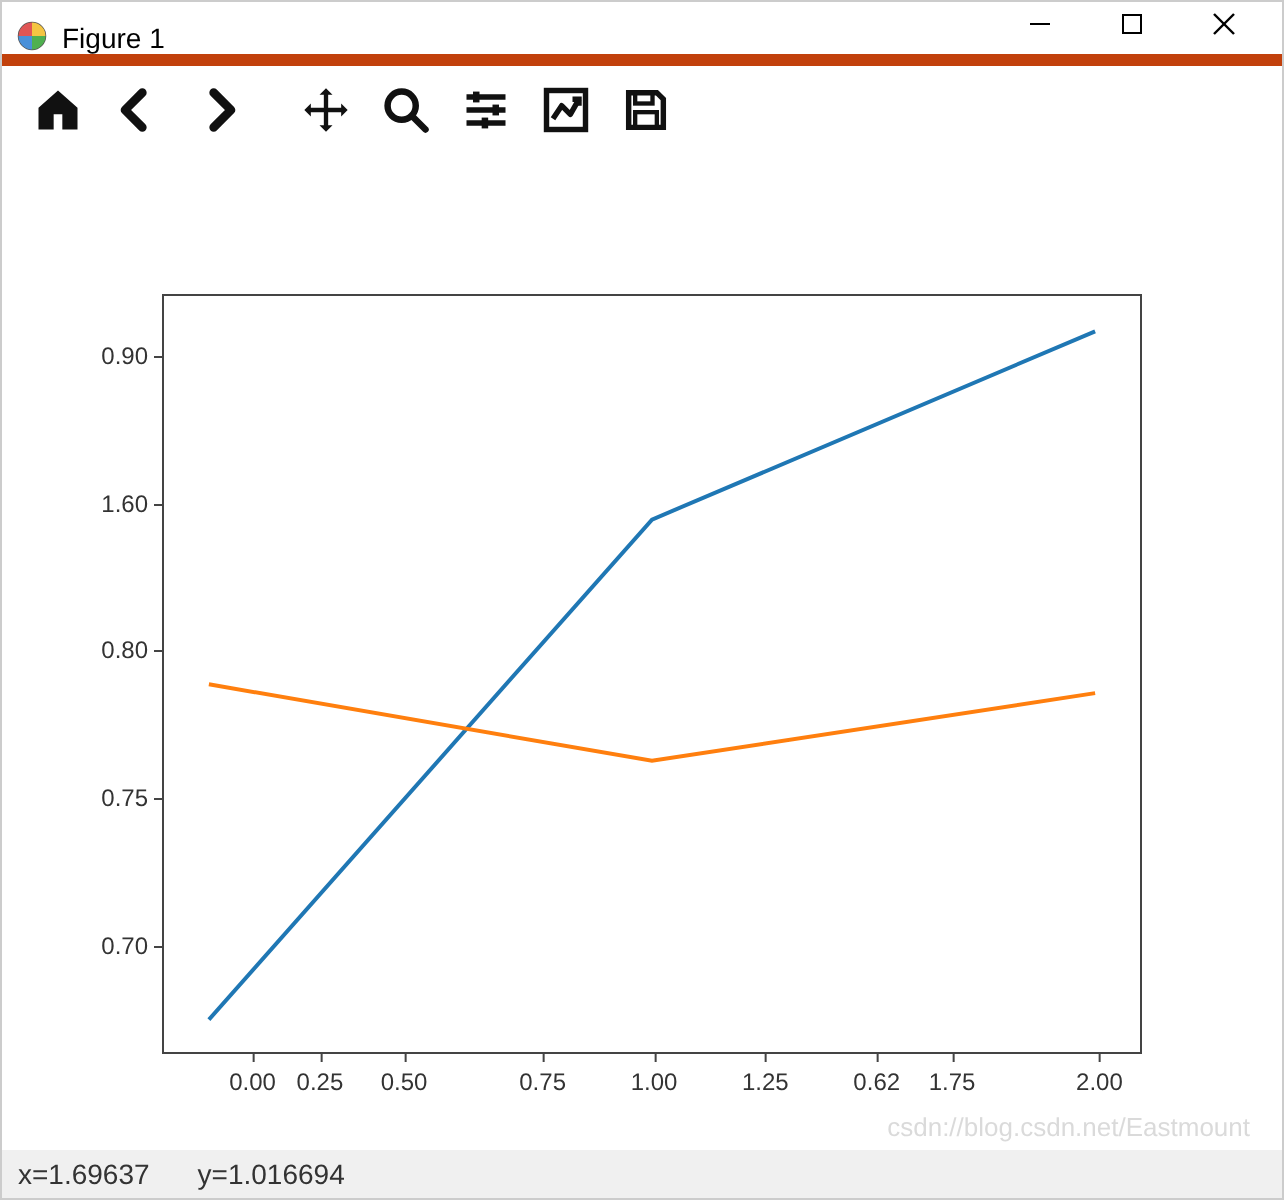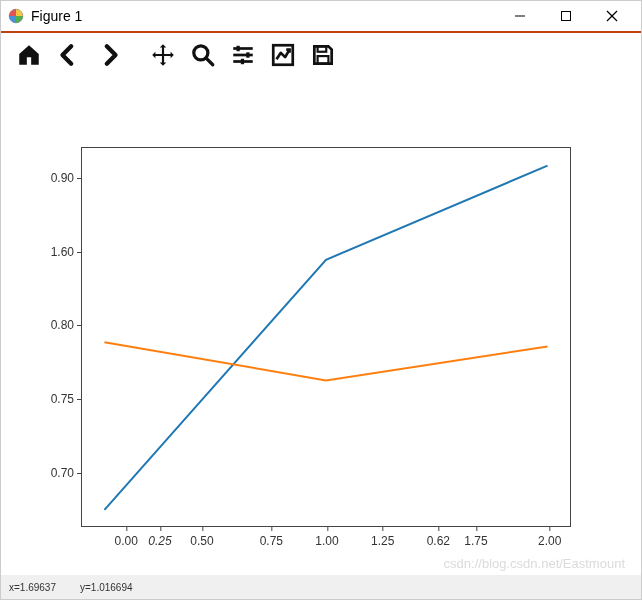--- a/index.html
+++ b/index.html
@@ -10,24 +10,24 @@
     background: #fff;
     width: 642px;
     height: 600px;
     overflow: hidden;
     position: relative;
     border: 1px solid #ccc;
   }
   .titlebar {
     height: 32px;
     display: flex;
-    align-items: center;
+    align-items: flex-end;
     padding: 0 6px;
     background: #fff;
-    border-bottom: 2px solid #c2410c;
+    border-bottom: 6px solid #c2410c;
   }
   .titlebar .app-icon {
     width: 18px; height: 18px;
     margin-right: 6px;
     display: flex; align-items: center; justify-content: center;
   }
   .titlebar .title {
     flex: 0 0 auto;
     font-size: 14px;
     color: #000;
@@ -110,21 +110,21 @@
   .statusbar {
     position: absolute;
     bottom: 0;
     left: 0;
     right: 0;
     height: 24px;
     display: flex;
     align-items: center;
     padding: 0 8px;
     background: #f0f0f0;
-    font-size: 10px;
+    font-size: 14px;
     color: #333;
     gap: 24px;
   }
   .watermark {
     position: absolute;
     right: 16px;
     bottom: 28px;
     font-size: 13px;
     color: rgba(150,150,150,0.35);
     pointer-events: none;
@@ -228,21 +228,21 @@
     <svg class="lines" id="lines-svg" viewBox="0 0 490 380">
         <polyline points="22.272727272727273,363.73540856031127 245,112.37354085603124 467.7272727272727,17.743190661478593" fill="none" stroke="#1f77b4" stroke-width="2"></polyline>
         <polyline points="22.272727272727273,195.17509727626458 245,233.61867704280158 467.7272727272727,199.61089494163426" fill="none" stroke="#ff7f0e" stroke-width="2"></polyline>
       </svg>
   <div class="ytick" style="top: 325.292px;">0.70</div>
       <div class="ytick" style="top: 251.362px;">0.75</div>
       <div class="ytick" style="top: 177.432px;">0.80</div>
       <div class="ytick" style="top: 103.502px;">1.60</div>
       <div class="ytick" style="top: 29.572px;">0.90</div>
       <div class="xtick" style="left: 22.2727px; margin-left: 22px;">0.00</div>
-      <div class="xtick" style="left: 77.9545px; font-style: italic;">0.25</div>
+      <div class="xtick" style="left: 77.9545px;">0.25</div>
       <div class="xtick" style="left: 120px;">0.50</div>
       <div class="xtick" style="left: 189.318px;">0.75</div>
       <div class="xtick" style="left: 245px;">1.00</div>
       <div class="xtick" style="left: 300.682px;">1.25</div>
       <div class="xtick" style="left: 356.364px;">0.62</div>
       <div class="xtick" style="left: 394px;">1.75</div>
       <div class="xtick" style="left: 467.727px;">2.00</div>
     </div>
 </div>
 

